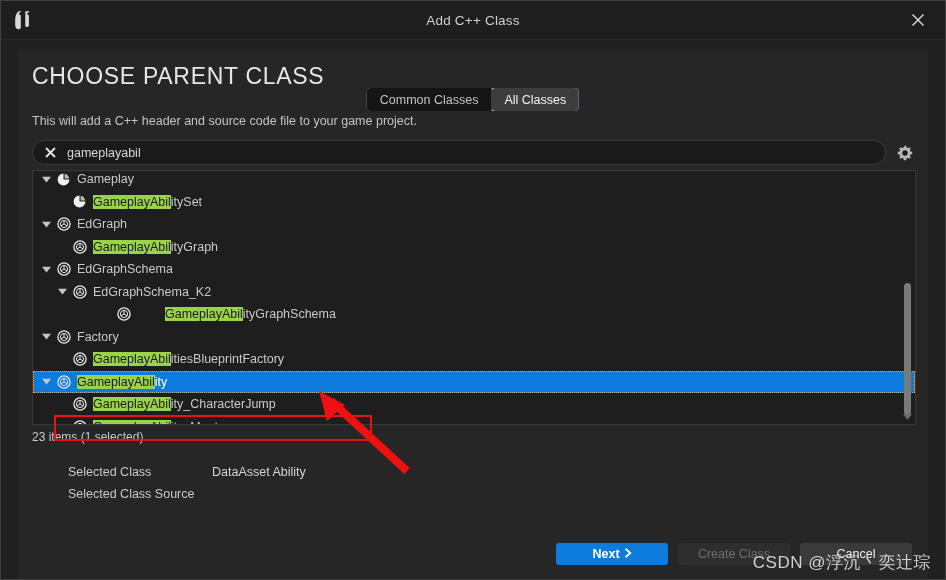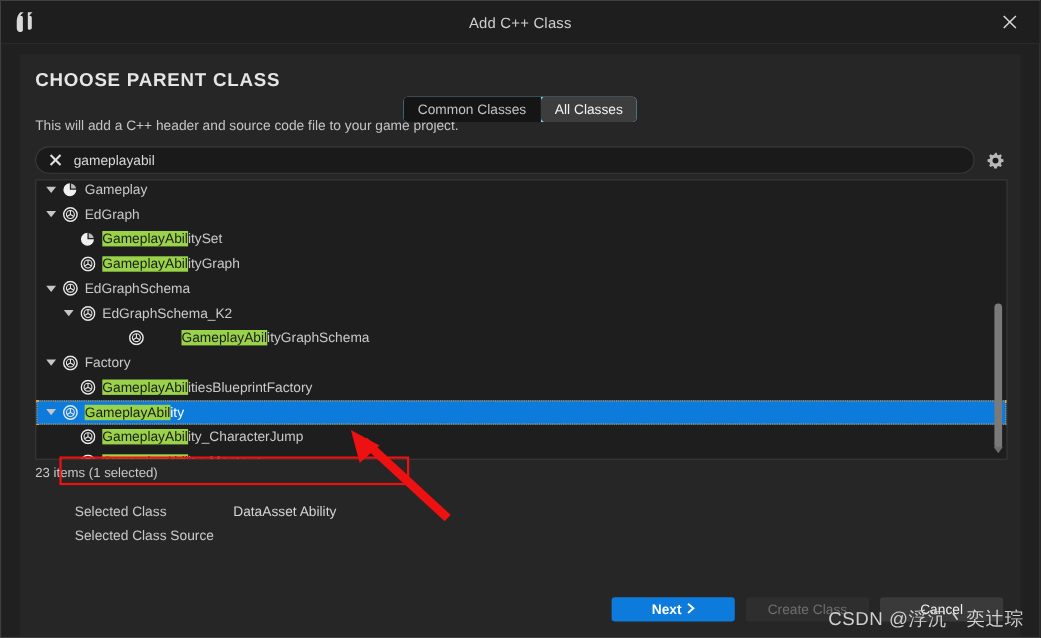--- a/index.html
+++ b/index.html
@@ -70,22 +70,22 @@
   #content {
     margin: 9px 17px 0 17px;
     background: #262626;
     flex: 1;
     display: flex;
     flex-direction: column;
     position: relative;
   }
 
   #section-title {
-    font-size: 17px;
-    font-weight: bold;
+    font-size: 23px;
+    font-weight: normal;
     letter-spacing: .7px;
     color: #e6e6e6;
     margin: 14px 0 0 14px;
   }
 
   
   #segmented {
     position: absolute;
     top: 39px;
     left: 50%;
@@ -391,48 +391,48 @@
               </svg>
             </span>
             <span class="icon-cell">
               <svg width="13" height="13" viewBox="0 0 13 13">
                 <path d="M6.5 6.5 L6.5 0.6 A5.9 5.9 0 1 0 12.4 6.5 Z" fill="#f0f0f0"></path>
                 <path d="M7.6 0.8 A5.9 5.9 0 0 1 12.2 5.4 L7.6 5.4 Z" fill="#b9b9b9"></path>
               </svg>
             </span>
             <span class="label">Gameplay</span>
           </div>
-          <div class="row" style="padding-left: 6px;">
-            <span class="arrow">
-              <svg width="9" height="7" viewBox="0 0 9 7">
-                <path d="M0 0.8 L9 0.8 L4.5 6.4 Z" fill="#c6c6c6"></path>
-              </svg>
-            </span>
-            <span class="icon-cell">
-              <svg width="14" height="14" viewBox="0 0 14 14">
-                <circle cx="7" cy="7" r="6.1" fill="none" stroke="#e8e8e8" stroke-width="1.3"></circle>
-                <circle cx="7" cy="7" r="3.6" fill="none" stroke="#e8e8e8" stroke-width="1"></circle>
-                <path d="M7 3.4 L7 7 L10.1 8.9 M7 7 L3.9 8.9" fill="none" stroke="#e8e8e8" stroke-width="1"></path>
-              </svg>
-            </span>
-            <span class="label">EdGraph</span>
-          </div>
           <div class="row" style="padding-left: 22px;">
             <span class="arrow empty">
               <svg width="9" height="7" viewBox="0 0 9 7">
                 <path d="M0 0.8 L9 0.8 L4.5 6.4 Z" fill="#c6c6c6"></path>
               </svg>
             </span>
             <span class="icon-cell">
               <svg width="13" height="13" viewBox="0 0 13 13">
                 <path d="M6.5 6.5 L6.5 0.6 A5.9 5.9 0 1 0 12.4 6.5 Z" fill="#f0f0f0"></path>
                 <path d="M7.6 0.8 A5.9 5.9 0 0 1 12.2 5.4 L7.6 5.4 Z" fill="#b9b9b9"></path>
               </svg>
             </span>
             <span class="label"><mark>GameplayAbil</mark>itySet</span>
+          </div>
+          <div class="row" style="padding-left: 6px;">
+            <span class="arrow">
+              <svg width="9" height="7" viewBox="0 0 9 7">
+                <path d="M0 0.8 L9 0.8 L4.5 6.4 Z" fill="#c6c6c6"></path>
+              </svg>
+            </span>
+            <span class="icon-cell">
+              <svg width="14" height="14" viewBox="0 0 14 14">
+                <circle cx="7" cy="7" r="6.1" fill="none" stroke="#e8e8e8" stroke-width="1.3"></circle>
+                <circle cx="7" cy="7" r="3.6" fill="none" stroke="#e8e8e8" stroke-width="1"></circle>
+                <path d="M7 3.4 L7 7 L10.1 8.9 M7 7 L3.9 8.9" fill="none" stroke="#e8e8e8" stroke-width="1"></path>
+              </svg>
+            </span>
+            <span class="label">EdGraph</span>
           </div>
           <div class="row" style="padding-left: 22px;">
             <span class="arrow empty">
               <svg width="9" height="7" viewBox="0 0 9 7">
                 <path d="M0 0.8 L9 0.8 L4.5 6.4 Z" fill="#c6c6c6"></path>
               </svg>
             </span>
             <span class="icon-cell">
               <svg width="14" height="14" viewBox="0 0 14 14">
                 <circle cx="7" cy="7" r="6.1" fill="none" stroke="#e8e8e8" stroke-width="1.3"></circle>

